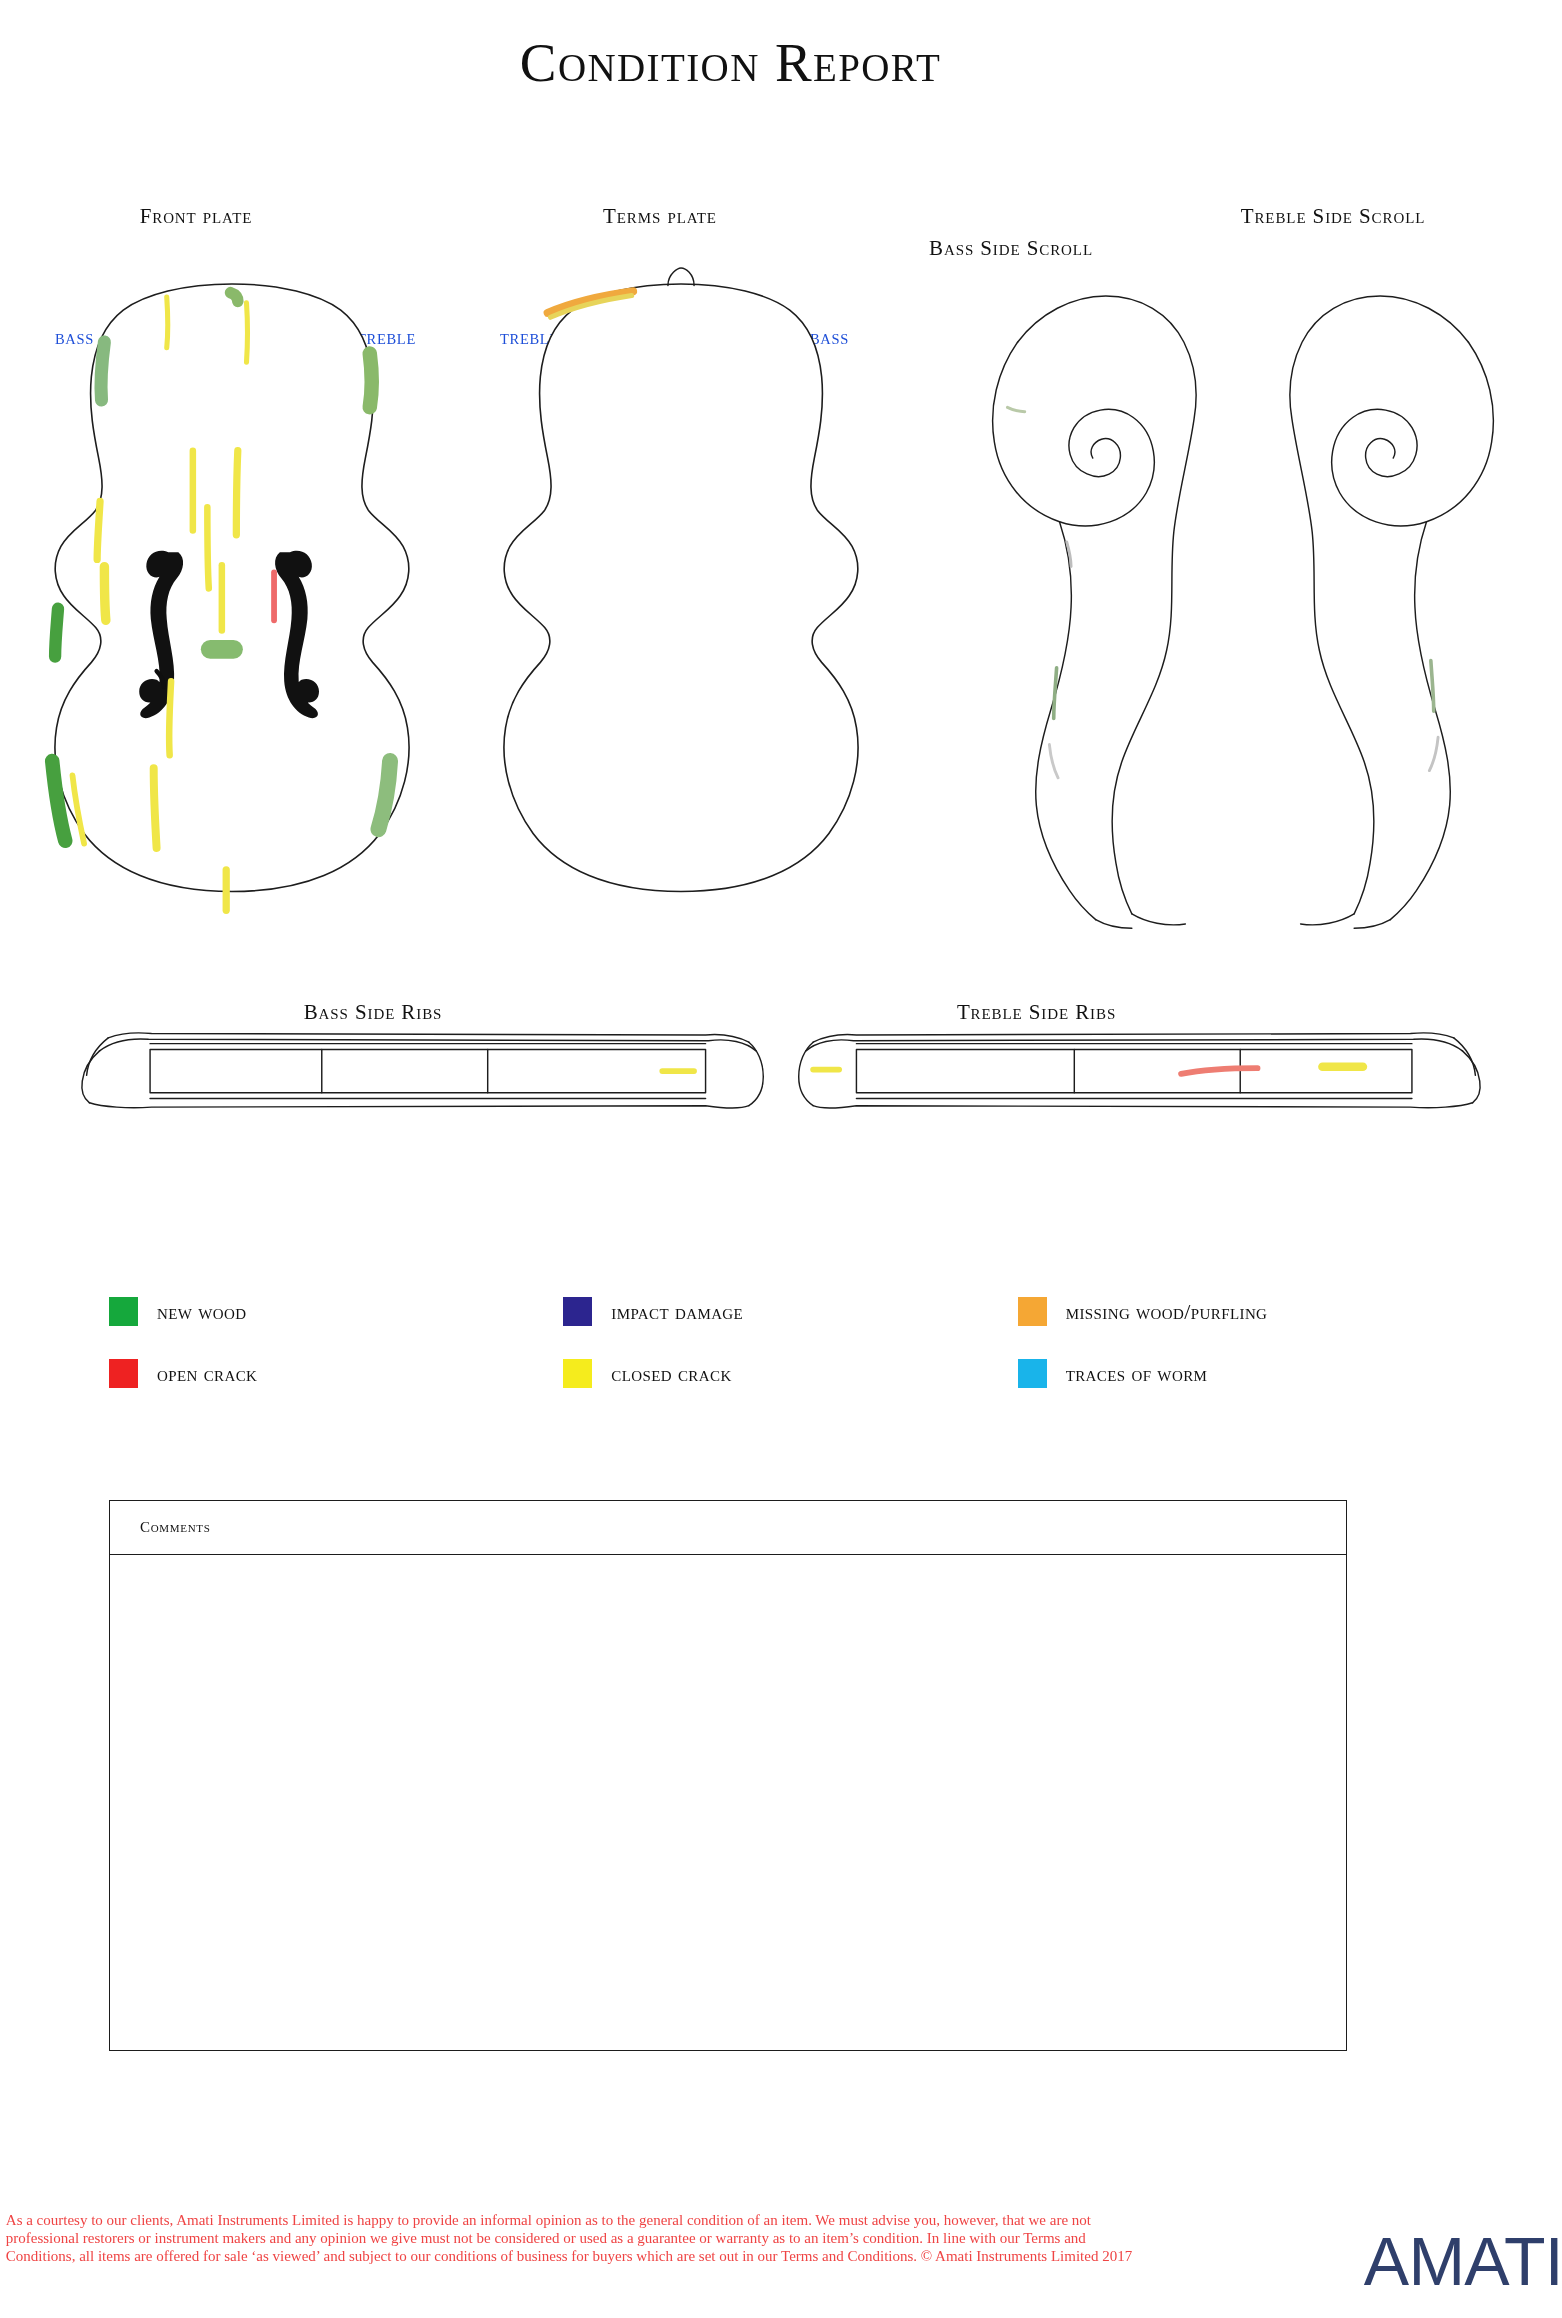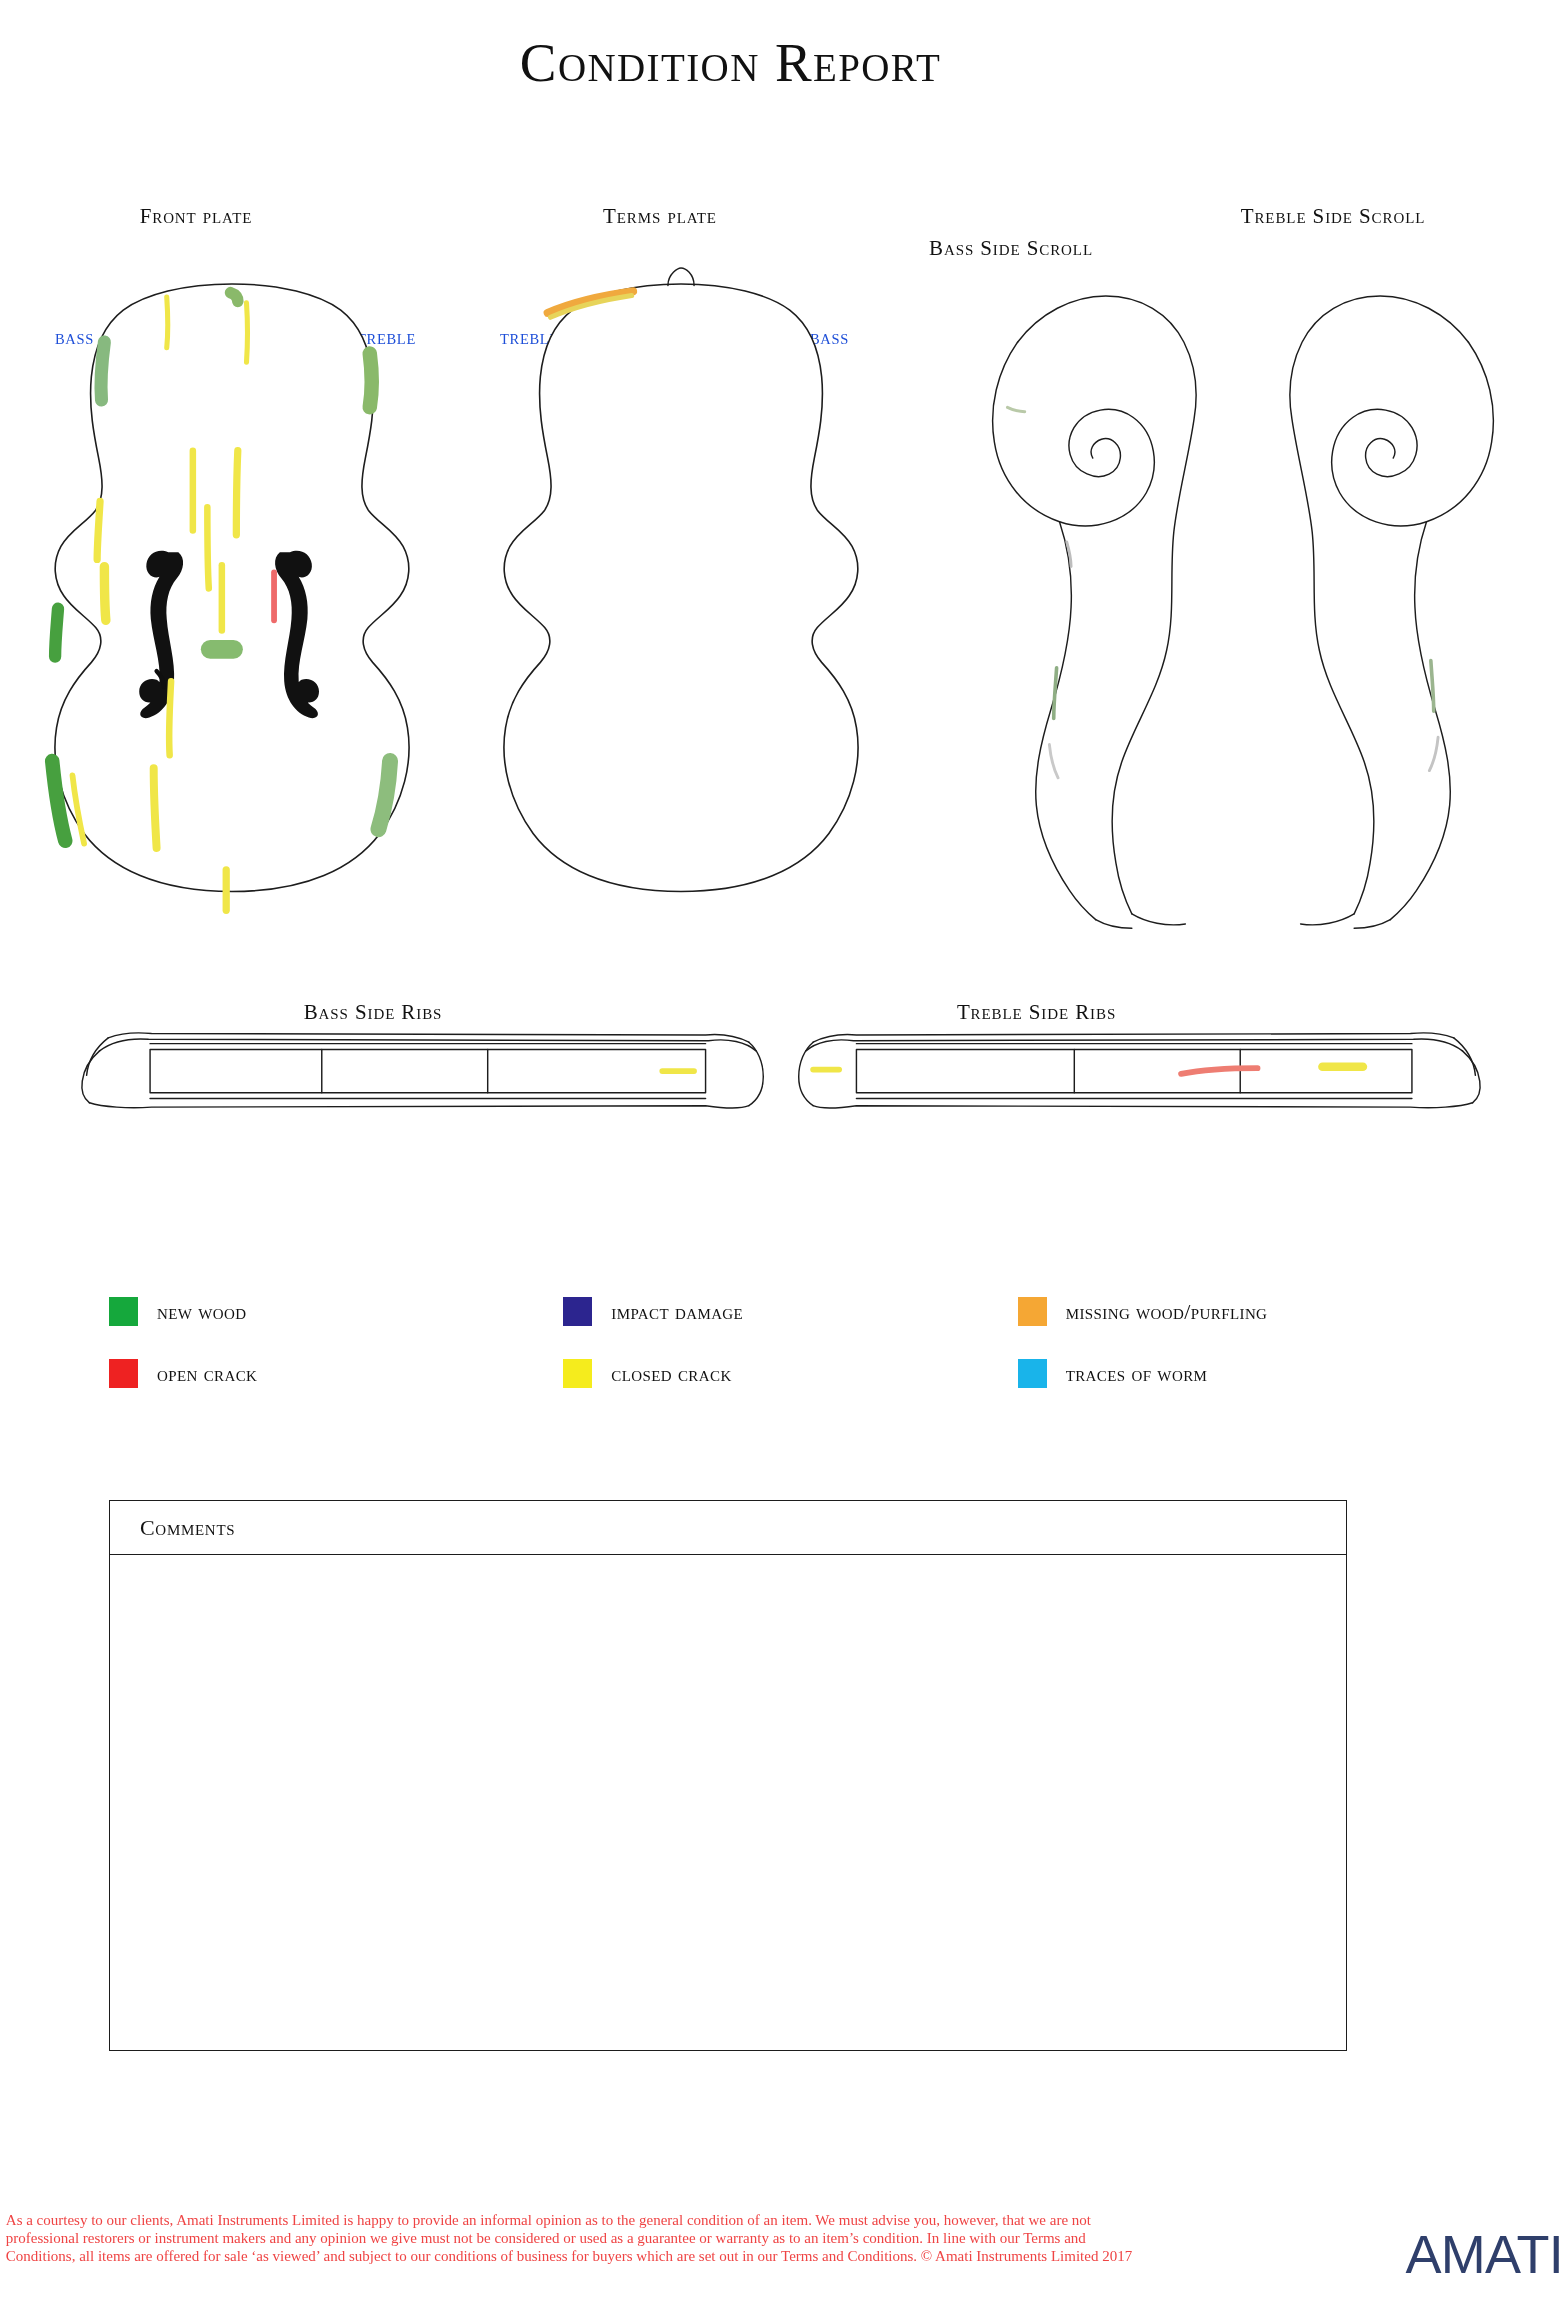--- a/index.html
+++ b/index.html
@@ -126,21 +126,21 @@
     background: #ffffff;
   }
   #comments-header {
     height: 54px;
     border-bottom: 1.4px solid #1d1d1d;
     box-sizing: border-box;
     display: flex;
     align-items: center;
     padding-left: 30px;
     font-variant: small-caps;
-    font-size: 22px;
+    font-size: 15px;
     letter-spacing: 0.7px;
     color: #111111;
   }
   #comments-area {
     width: 100%;
     height: calc(100% - 54px);
     border: 0;
     outline: none;
     resize: none;
     padding: 13px 16px;
@@ -160,21 +160,21 @@
     font-family: Liberation Serif, serif;
     font-size: 15px;
     line-height: 18px;
     color: #ef4444;
   }
   #brand-logo {
     position: absolute;
     right: 0px;
     top: 2227px;
     font-family: "Liberation Sans", sans-serif;
-    font-size: 54px;
+    font-size: 68px;
     letter-spacing: -0.7px;
     color: #2f3f6b;
     font-weight: 400;
     line-height: 1;
   }
 </style>
 </head>
 <body>
 
 <div class="page">

